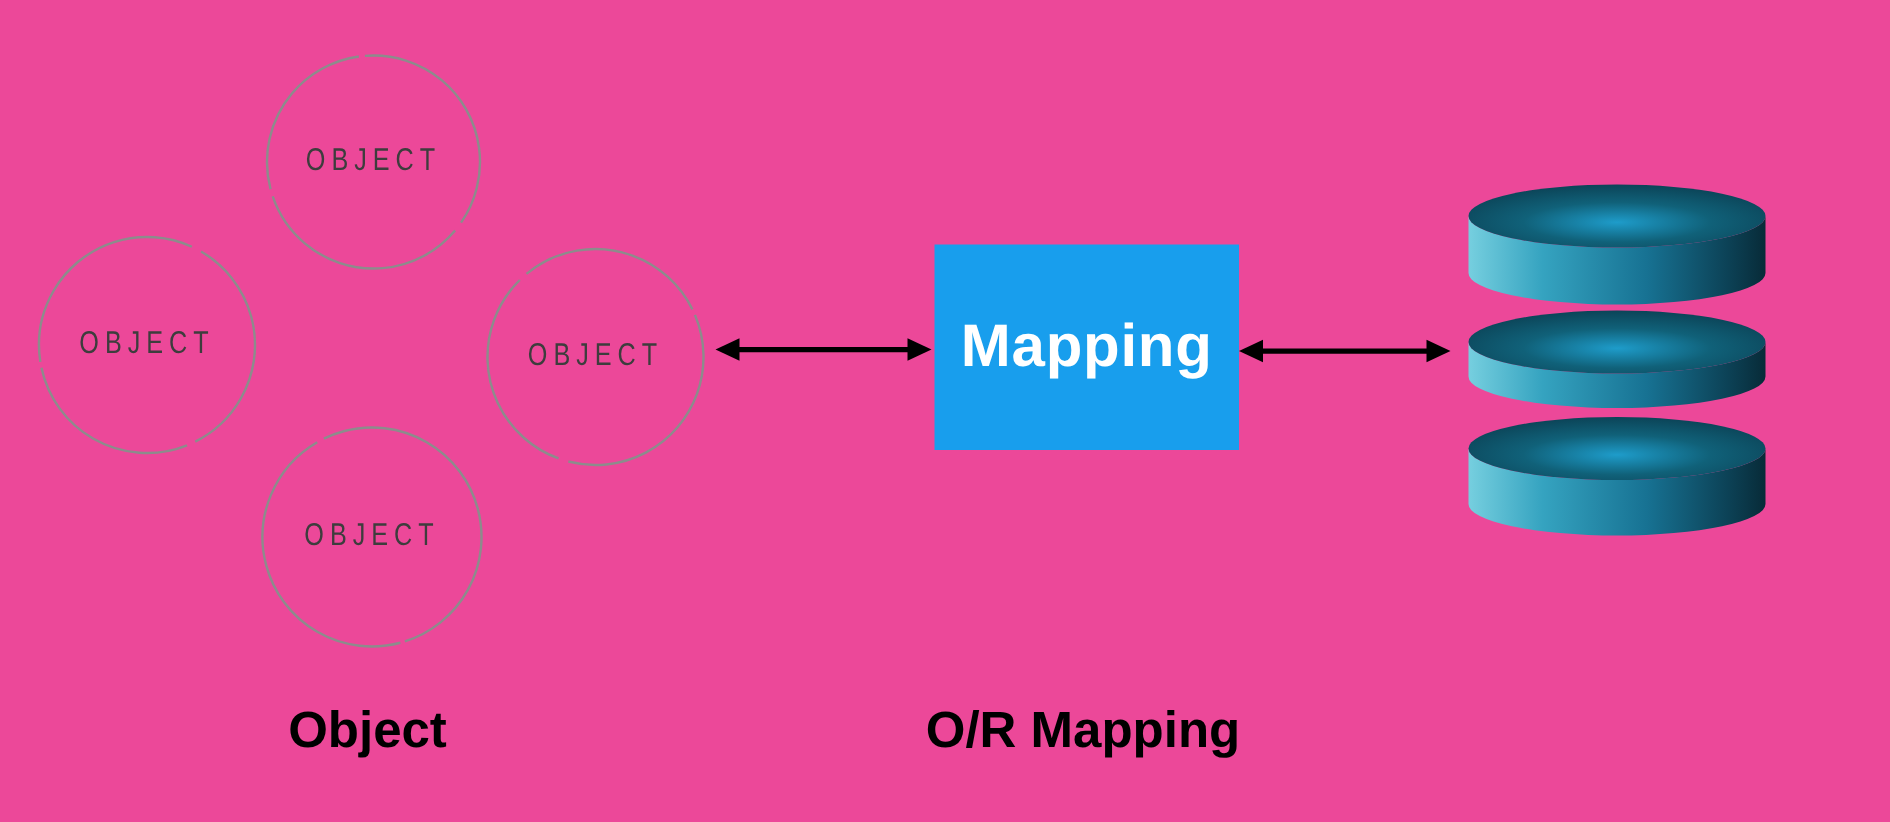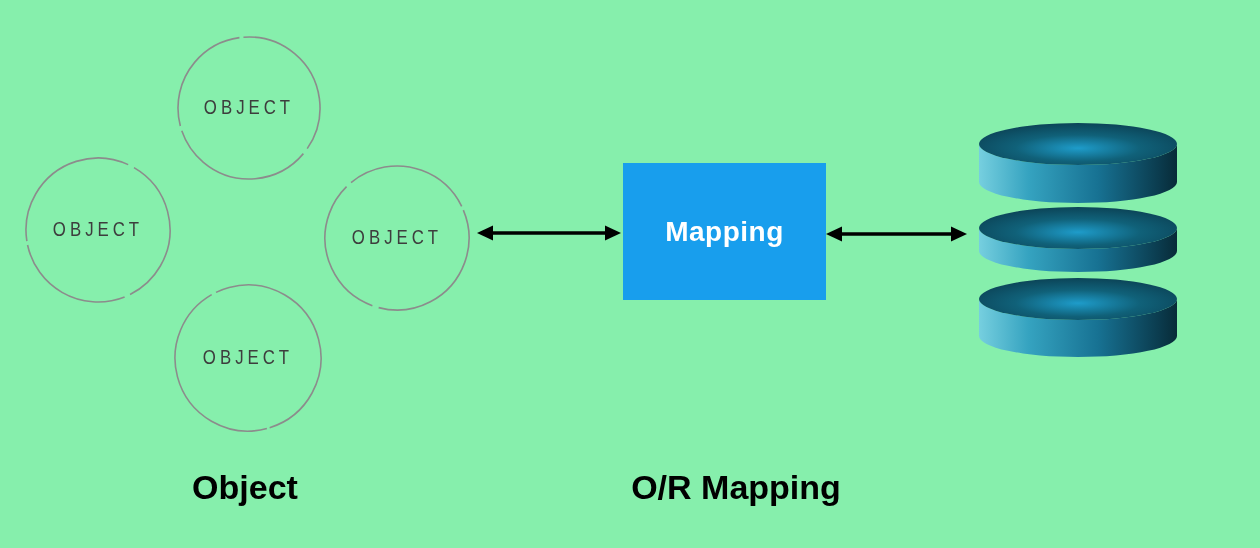--- a/index.html
+++ b/index.html
@@ -1,21 +1,21 @@
 <!DOCTYPE html>
 <html><head>
 <meta charset="utf-8">
 <style>
   * { margin: 0; padding: 0; box-sizing: border-box; }
   html, body { background: #ffffff; }
   .diagram {
     position: relative;
     width: 1260px;
     height: 548px;
-    background: #86efac;
+    background: #ec4899;
     overflow: hidden;
     font-family: "Liberation Sans", sans-serif;
   }
   .layer-svg {
     position: absolute;
     left: 0; top: 0;
     width: 1260px; height: 548px;
   }
   .object-label {
     position: absolute;
@@ -32,35 +32,35 @@
     position: absolute;
     left: 623px; top: 163px;
     width: 203px; height: 137px;
     background: #189eed;
     display: flex;
     align-items: center;
     justify-content: center;
   }
   .mapping-box .mapping-text {
     color: #ffffff;
-    font-size: 28px;
+    font-size: 40px;
     font-weight: 600;
     letter-spacing: 0.5px;
   }
   .caption {
     position: absolute;
     top: 468px;
     transform: translateX(-50%);
     font-size: 34px;
     font-weight: 700;
     color: #000000;
     white-space: nowrap;
   }
   .caption-object   { left: 245px; }
-  .caption-mapping  { left: 722px; margin-left: 14px; }
+  .caption-mapping  { left: 722px; }
   .caption-database { left: 1081px; }
 </style>
 </head>
 <body>
 
 <div class="diagram">
 
   <svg class="layer-svg" viewBox="0 0 1260 548" xmlns="http://www.w3.org/2000/svg">
     <defs>
       <linearGradient id="dbBody" x1="0%" y1="0%" x2="100%" y2="0%">

